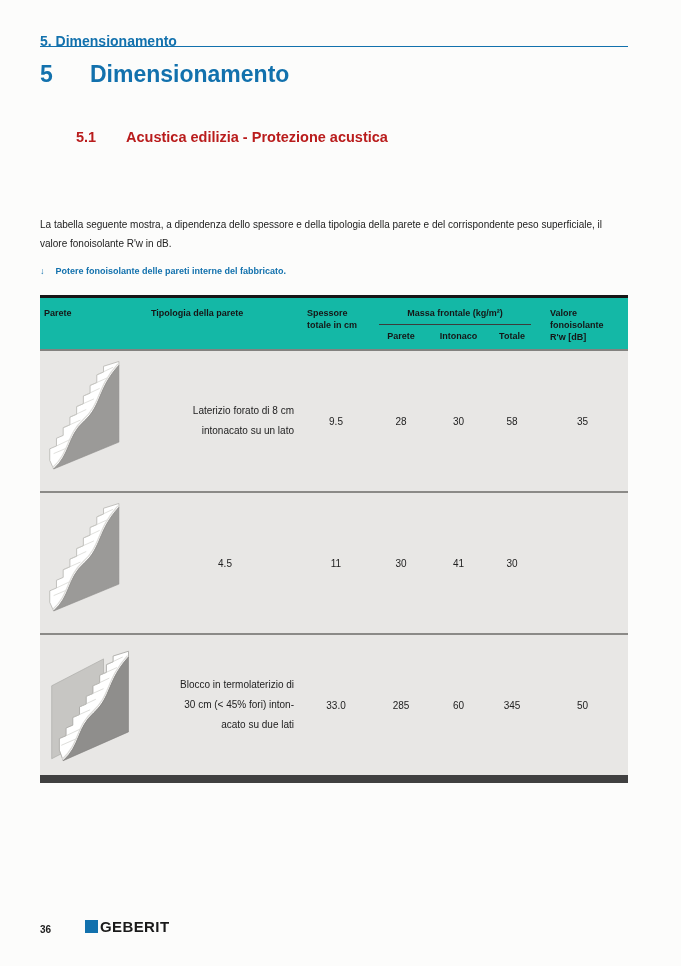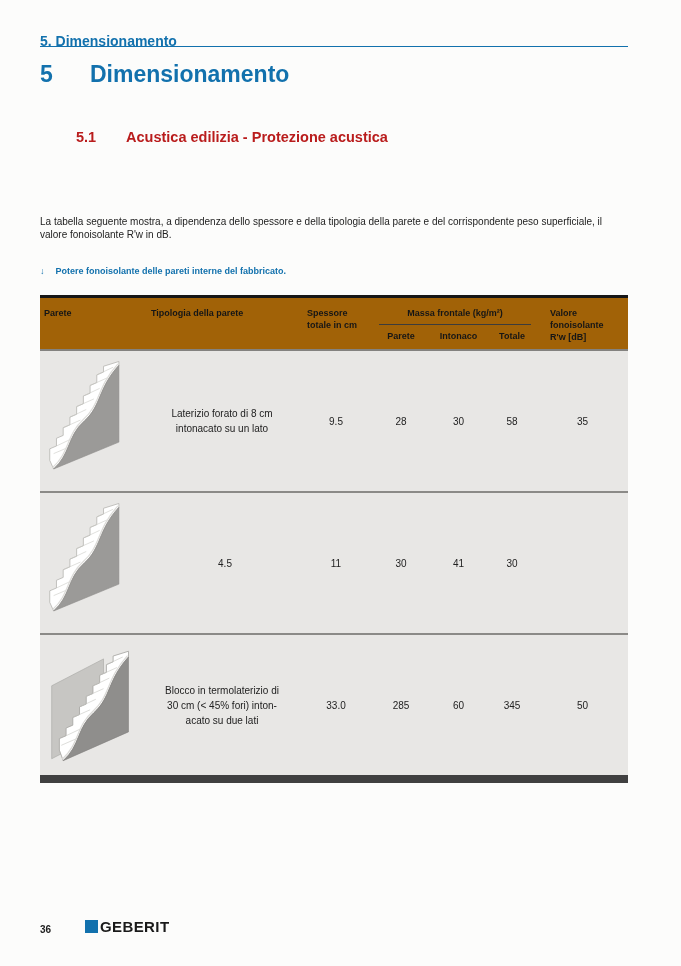--- a/index.html
+++ b/index.html
@@ -9,31 +9,31 @@
   }
   
   .running-header{position:absolute;left:40px;top:33px;font-size:14px;font-weight:bold;color:#1271ad;}
   .header-rule{position:absolute;left:40px;top:46px;width:588px;height:0;border-top:1.6px solid #1271ad;}
   
   .h1{position:absolute;left:40px;top:61px;color:#1271ad;font-weight:bold;font-size:23px;display:flex;}
   .h1 .num{width:50px;}
   .h2{position:absolute;left:40px;top:129px;color:#b91c1c;font-weight:bold;font-size:14.5px;display:flex;margin-left:36px;}
   .h2 .num{width:50px;}
   
-  .intro{position:absolute;left:40px;top:215px;width:592px;font-size:10px;line-height:13px;color:#222;}
+  .intro{position:absolute;left:40px;top:215px;width:592px;font-size:10px;line-height:19px;color:#222;}
   
   .caption{position:absolute;left:40px;top:266px;font-size:9px;font-weight:bold;color:#1271ad;display:flex;align-items:baseline;}
   .caption .arrow{margin-right:11px;font-weight:normal;}
   
   .table{position:absolute;left:40px;top:295px;width:588px;border-top:3px solid #161616;}
   .thead{
     display:grid;
     grid-template-columns:110px 150px 72px 58px 57px 50px 91px;
     grid-template-rows:auto auto;
-    background:#a16207;border-bottom:2px solid #83827f;
+    background:#14b8a6;border-bottom:2px solid #83827f;
     padding:9px 0 6px 0;
   }
   .th{font-size:9px;font-weight:bold;color:#161616;line-height:12px;white-space:pre-line;}
   .th-parete{grid-column:1;grid-row:1 / span 2;padding-left:4px;}
   .th-tipologia{grid-column:2;grid-row:1 / span 2;padding-left:1px;}
   .th-spessore{grid-column:3;grid-row:1 / span 2;padding-left:7px;}
   .th-massa{grid-column:4 / span 3;grid-row:1;text-align:center;border-bottom:1.2px solid #3c3c3c;margin:0 6px 3px 7px;padding-bottom:4px;}
   .th-sub{grid-row:2;text-align:center;padding-top:2px;}
   .th-sub.c4{grid-column:4;}
   .th-sub.c5{grid-column:5;}
@@ -41,21 +41,21 @@
   .th-valore{grid-column:7;grid-row:1 / span 2;padding-left:13px;}
   .trow{
     display:grid;
     grid-template-columns:110px 150px 72px 58px 57px 50px 91px;
     align-items:center;
     height:140px;background:#e8e7e5;border-bottom:2px solid #8b8a87;
   }
   .trow.last{border-bottom:8px solid #404040;}
   .td{font-size:10px;color:#222;text-align:center;}
   .td-img{padding-left:4px;text-align:left;}
-  .td-tipologia{text-align:center;white-space:pre-line;line-height:15px;padding-right:6px;}
+  .td-tipologia{text-align:right;white-space:pre-line;line-height:20px;padding-right:6px;}
   
   .footer{position:absolute;left:40px;top:918px;width:588px;height:22px;}
   .page-num{position:absolute;left:0;top:6px;font-size:10px;font-weight:bold;color:#222;}
   .brand{position:absolute;left:45px;top:0;display:flex;align-items:center;}
   .brand-square{width:13px;height:13px;background:#1271ad;margin-right:2px;}
   .brand-name{font-size:15px;font-weight:bold;letter-spacing:0.4px;color:#1a1a1a;}
   svg{display:block;}
 </style>
 </head>
 <body>

